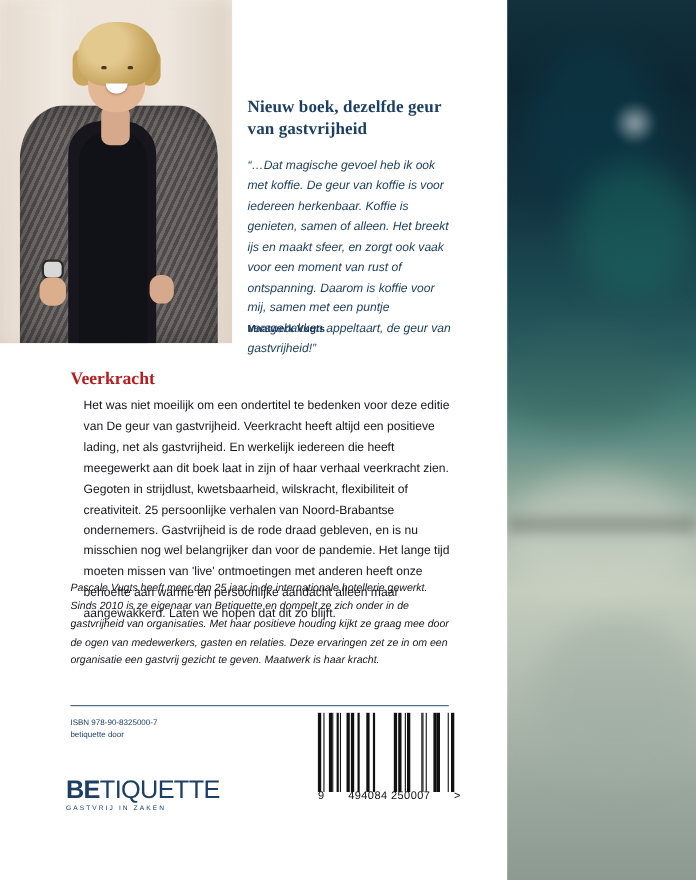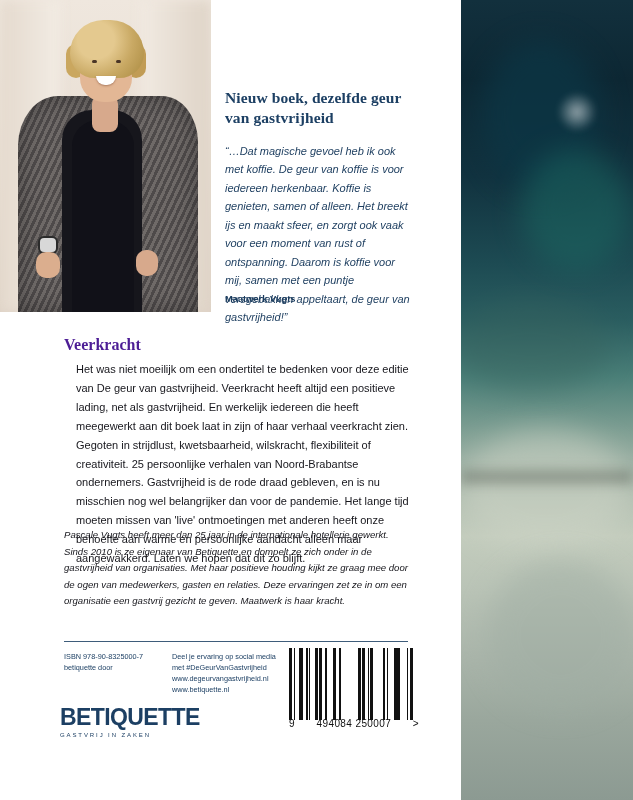--- a/index.html
+++ b/index.html
@@ -250,21 +250,21 @@
     color: #1b3c5e;
     font-size: 9.3px;
     font-weight: 700;
   }
 
   
   .section-title {
     position: absolute;
     left: 64px;
     top: 336px;
-    color: #4c1d95;
+    color: #b91c1c;
     font-family: "Liberation Serif", serif;
     font-weight: 700;
     font-size: 16px;
   }
   .body-text {
     position: absolute;
     left: 76px;
     top: 360px;
     width: 344px;
     color: #16161c;
@@ -321,21 +321,21 @@
     width: 150px;
   }
   .logo-word {
     font-family: "Liberation Sans", sans-serif;
     font-weight: 700;
     font-size: 23px;
     letter-spacing: -0.6px;
     color: #1c3f63;
     line-height: 1;
   }
-  .logo-word .thin { font-weight: 700; }
+  .logo-word .thin { font-weight: 400; }
   .logo-tag {
     margin-top: 3px;
     font-size: 6px;
     letter-spacing: 1.9px;
     color: #1c3f63;
     font-weight: 400;
   }
 
   
   .barcode {
@@ -412,26 +412,20 @@
 25 persoonlijke verhalen van Noord-Brabantse ondernemers. Gastvrijheid is de rode draad gebleven, en is nu misschien nog wel belangrijker dan voor de pandemie. Het lange tijd moeten missen van 'live' ontmoetingen met anderen heeft onze behoefte aan warme en persoonlijke aandacht alleen maar aangewakkerd. Laten we hopen dat dit zo blijft.</div>
     <div class="bio-text">Pascale Vugts heeft meer dan 25 jaar in de internationale hotellerie gewerkt. Sinds 2010 is ze eigenaar van Betiquette en dompelt ze zich onder in de gastvrijheid van organisaties. Met haar positieve houding kijkt ze graag mee door de ogen van medewerkers, gasten en relaties. Deze ervaringen zet ze in om een organisatie een gastvrij gezicht te geven. Maatwerk is haar kracht.</div>
 
     <div class="divider"></div>
 
     <div class="colophon">
       <div>ISBN 978-90-8325000-7</div>
       <div>betiquette door</div>
     </div>
 
-    <div class="social">
-      <div>Deel je ervaring op social media</div>
-      <div>met #DeGeurVanGastvrijheid</div>
-      <div>www.degeurvangastvrijheid.nl</div>
-      <div>www.betiquette.nl</div>
-    </div>
 
     <div class="logo">
       <div class="logo-word"><span>BE</span><span class="thin">TIQUETTE</span></div>
       <div class="logo-tag">GASTVRIJ IN ZAKEN</div>
     </div>
 
     <div class="barcode">
       <div class="bars" id="bars">
           <div class="bar" style="width: 3px; background: rgb(17, 17, 17);"></div>
           <div class="bar" style="width: 1px; background: transparent;"></div>

